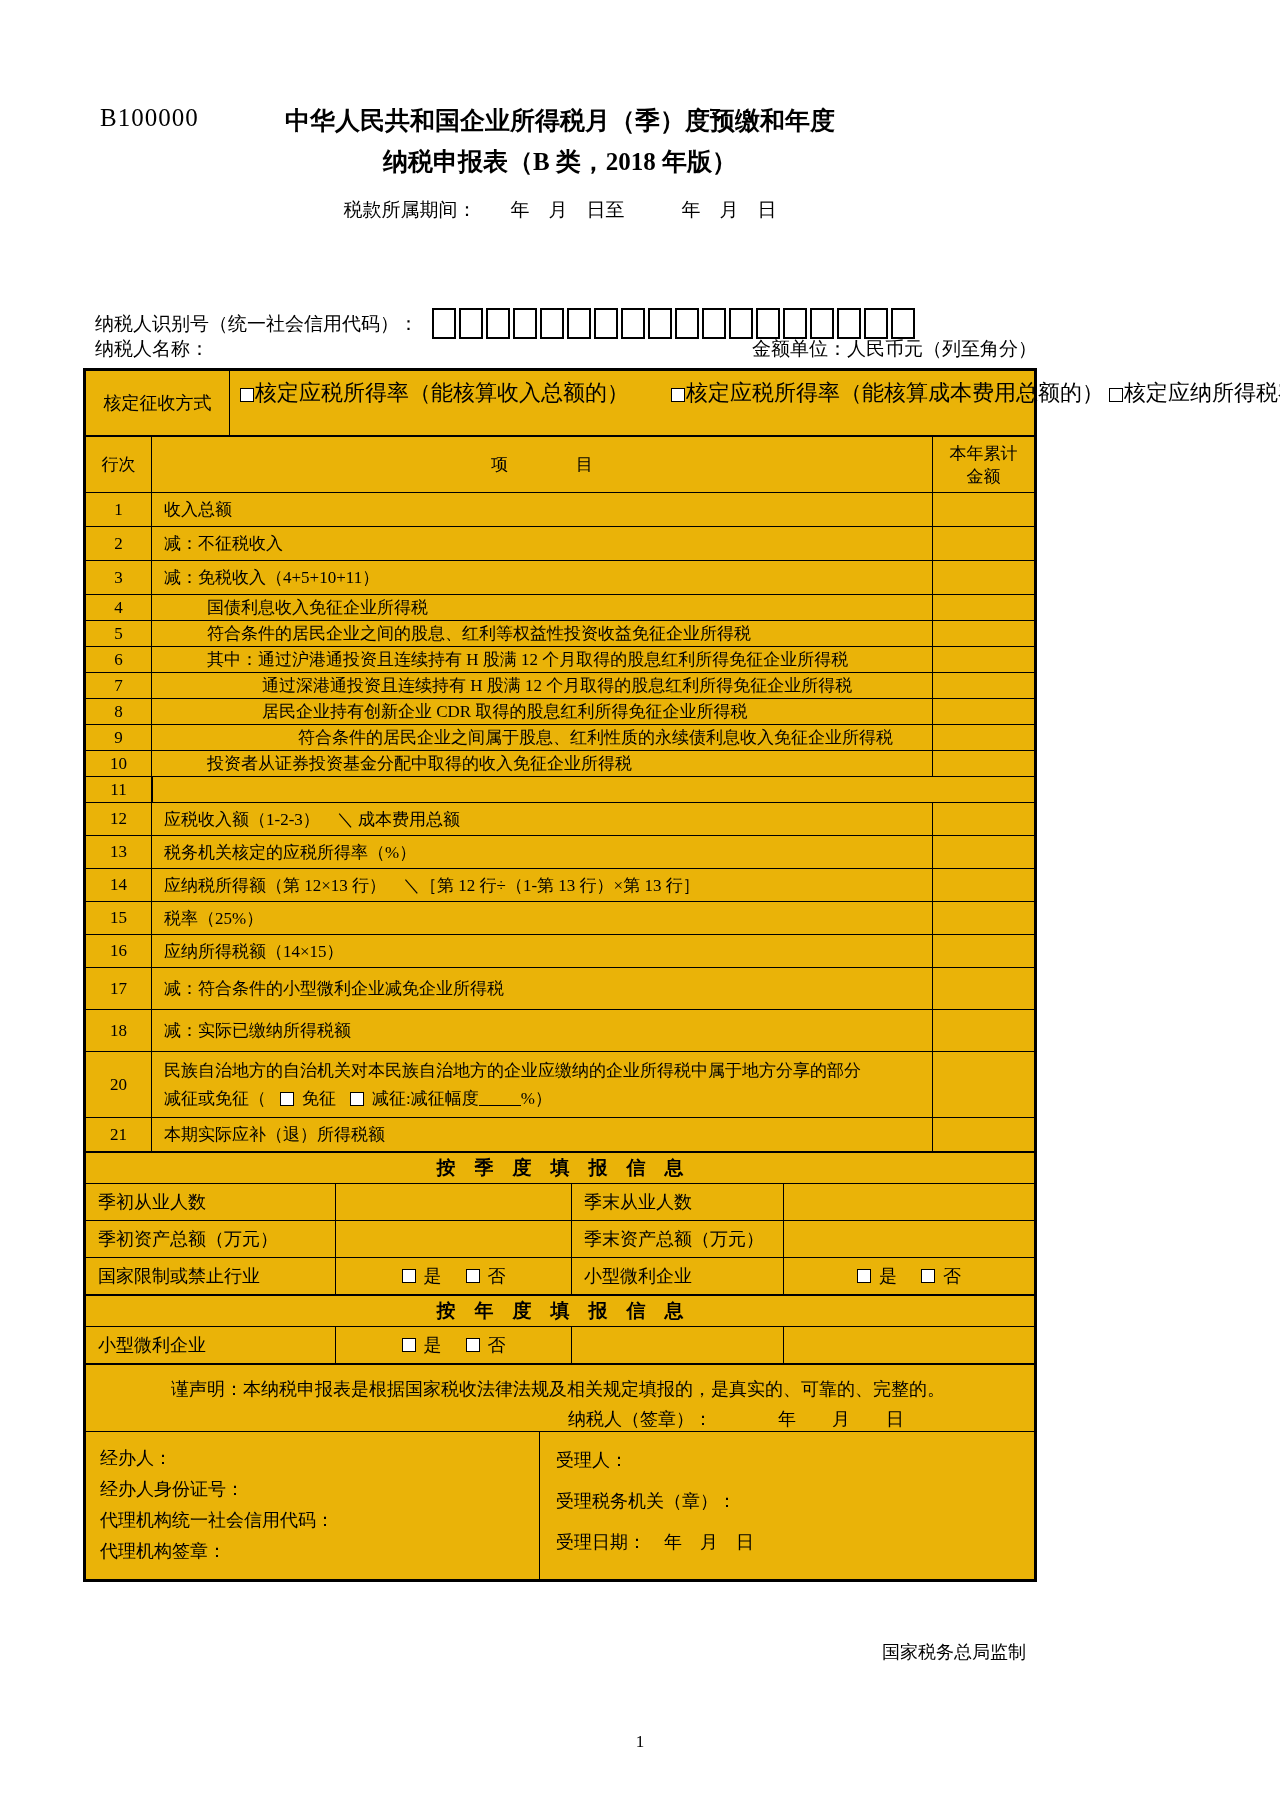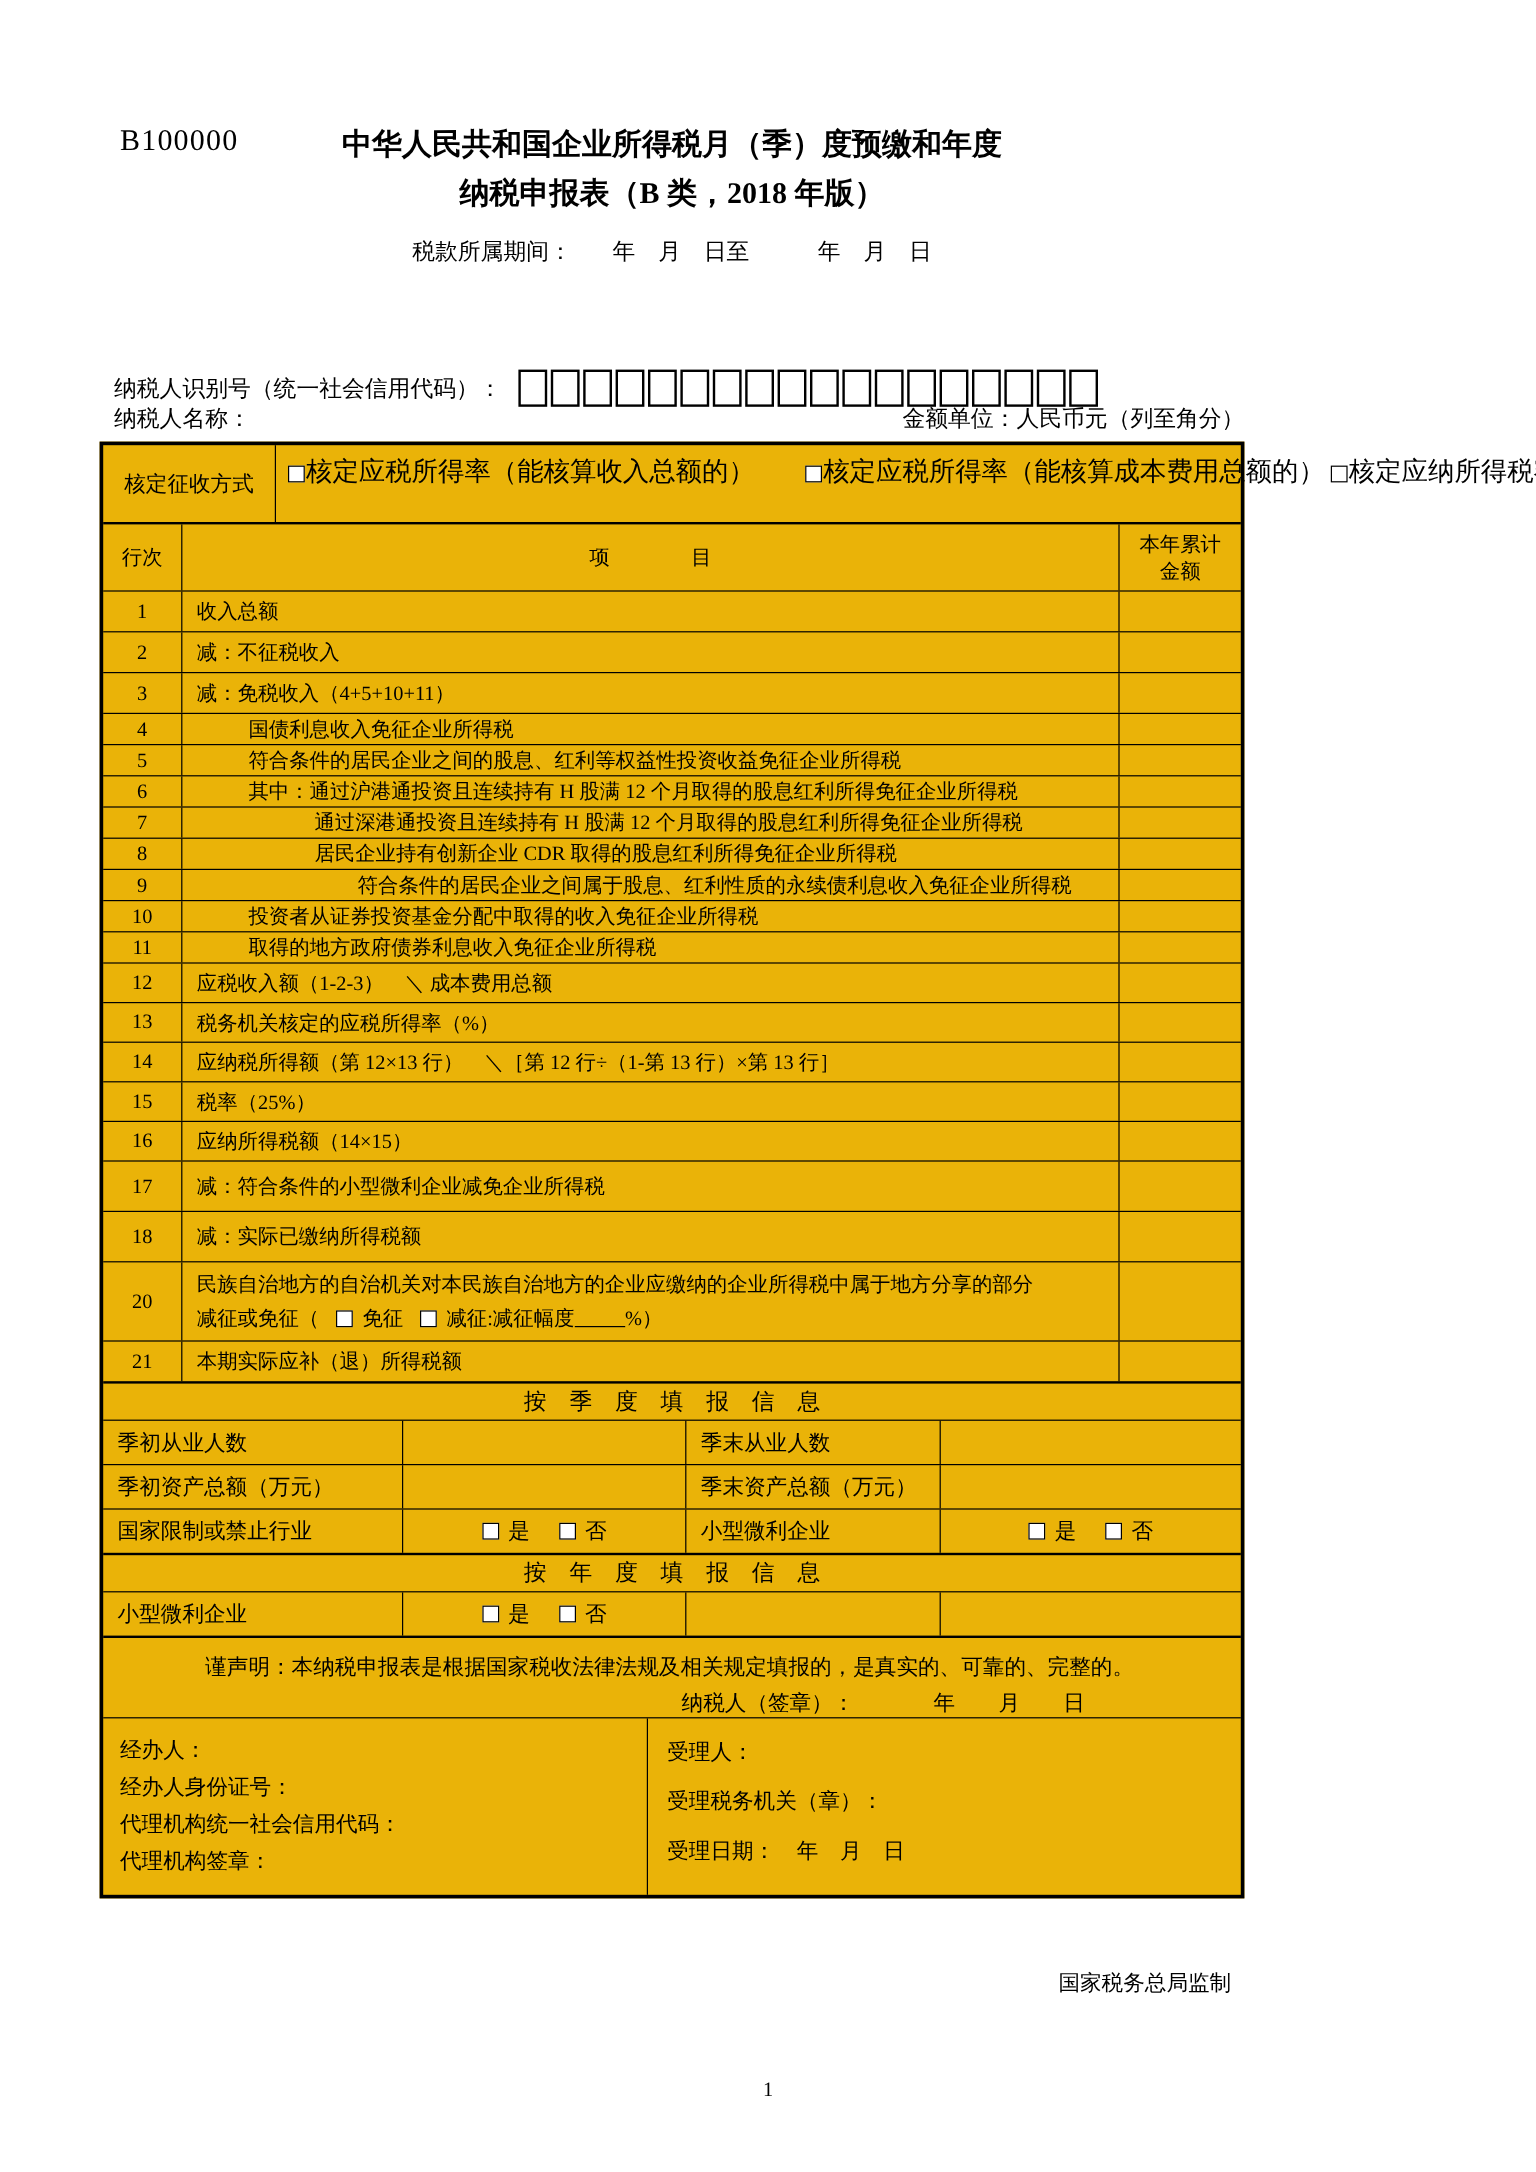--- a/index.html
+++ b/index.html
@@ -41,21 +41,21 @@
   .h-a { height:34px; } .h-b { height:26px; } .h-c { height:33px; } .h-d { height:42px; } .h-e { height:34px; }
   .ind-1 .cell-item { padding-left:55px; }
   .ind-2 .cell-item { padding-left:110px; }
   .ind-3 .cell-item { padding-left:146px; }
   .row20 { height:66px; }
   .row20 .cell-item { flex-direction:column; align-items:flex-start; justify-content:center; white-space:normal; line-height:28px; }
   .row20-line2 { display:flex; align-items:center; }
   .row20-line2 .cb { margin:0 8px 0 14px; }
   .blank-seg { display:inline-block; width:42px; height:15px; border-bottom:1px solid #000; }
 
-  .section-title { border-top:2px solid #000; height:32px; display:flex; align-items:center; justify-content:center; font-weight:normal; font-size:19px; }
+  .section-title { border-top:2px solid #000; height:32px; display:flex; align-items:center; justify-content:center; font-weight:bold; font-size:19px; }
   .qrow { display:flex; border-top:1px solid #000; height:37px; font-size:18px; }
   .q1 { width:250px; border-right:1px solid #000; display:flex; align-items:center; padding-left:12px; flex:none; }
   .q2 { width:236px; border-right:1px solid #000; display:flex; align-items:center; justify-content:center; flex:none; }
   .q3 { width:212px; border-right:1px solid #000; display:flex; align-items:center; padding-left:12px; flex:none; }
   .q4 { flex:1; display:flex; align-items:center; justify-content:center; }
   .yesno { display:flex; gap:24px; }
   .yn { display:flex; align-items:center; gap:8px; }
 
   .decl { border-top:2px solid #000; height:68px; padding-top:12px; font-size:18px; }
   .decl-statement { padding-left:85px; }
@@ -182,21 +182,20 @@
       <div class="cell-item">符合条件的居民企业之间属于股息、红利性质的永续债利息收入免征企业所得税</div>
       <div class="cell-amt"></div>
     </div>
     <div class="trow h-b ind-1">
       <div class="cell-no">10</div>
       <div class="cell-item">投资者从证券投资基金分配中取得的收入免征企业所得税</div>
       <div class="cell-amt"></div>
     </div>
     <div class="trow h-b ind-1">
       <div class="cell-no">11</div>
-      <div class="cell-item">取得的地方政府债券利息收入免征企业所得税</div>
       <div class="cell-amt"></div>
     </div>
     <div class="trow h-c">
       <div class="cell-no">12</div>
       <div class="cell-item">应税收入额（1-2-3）　＼ 成本费用总额</div>
       <div class="cell-amt"></div>
     </div>
     <div class="trow h-c">
       <div class="cell-no">13</div>
       <div class="cell-item">税务机关核定的应税所得率（%）</div>

